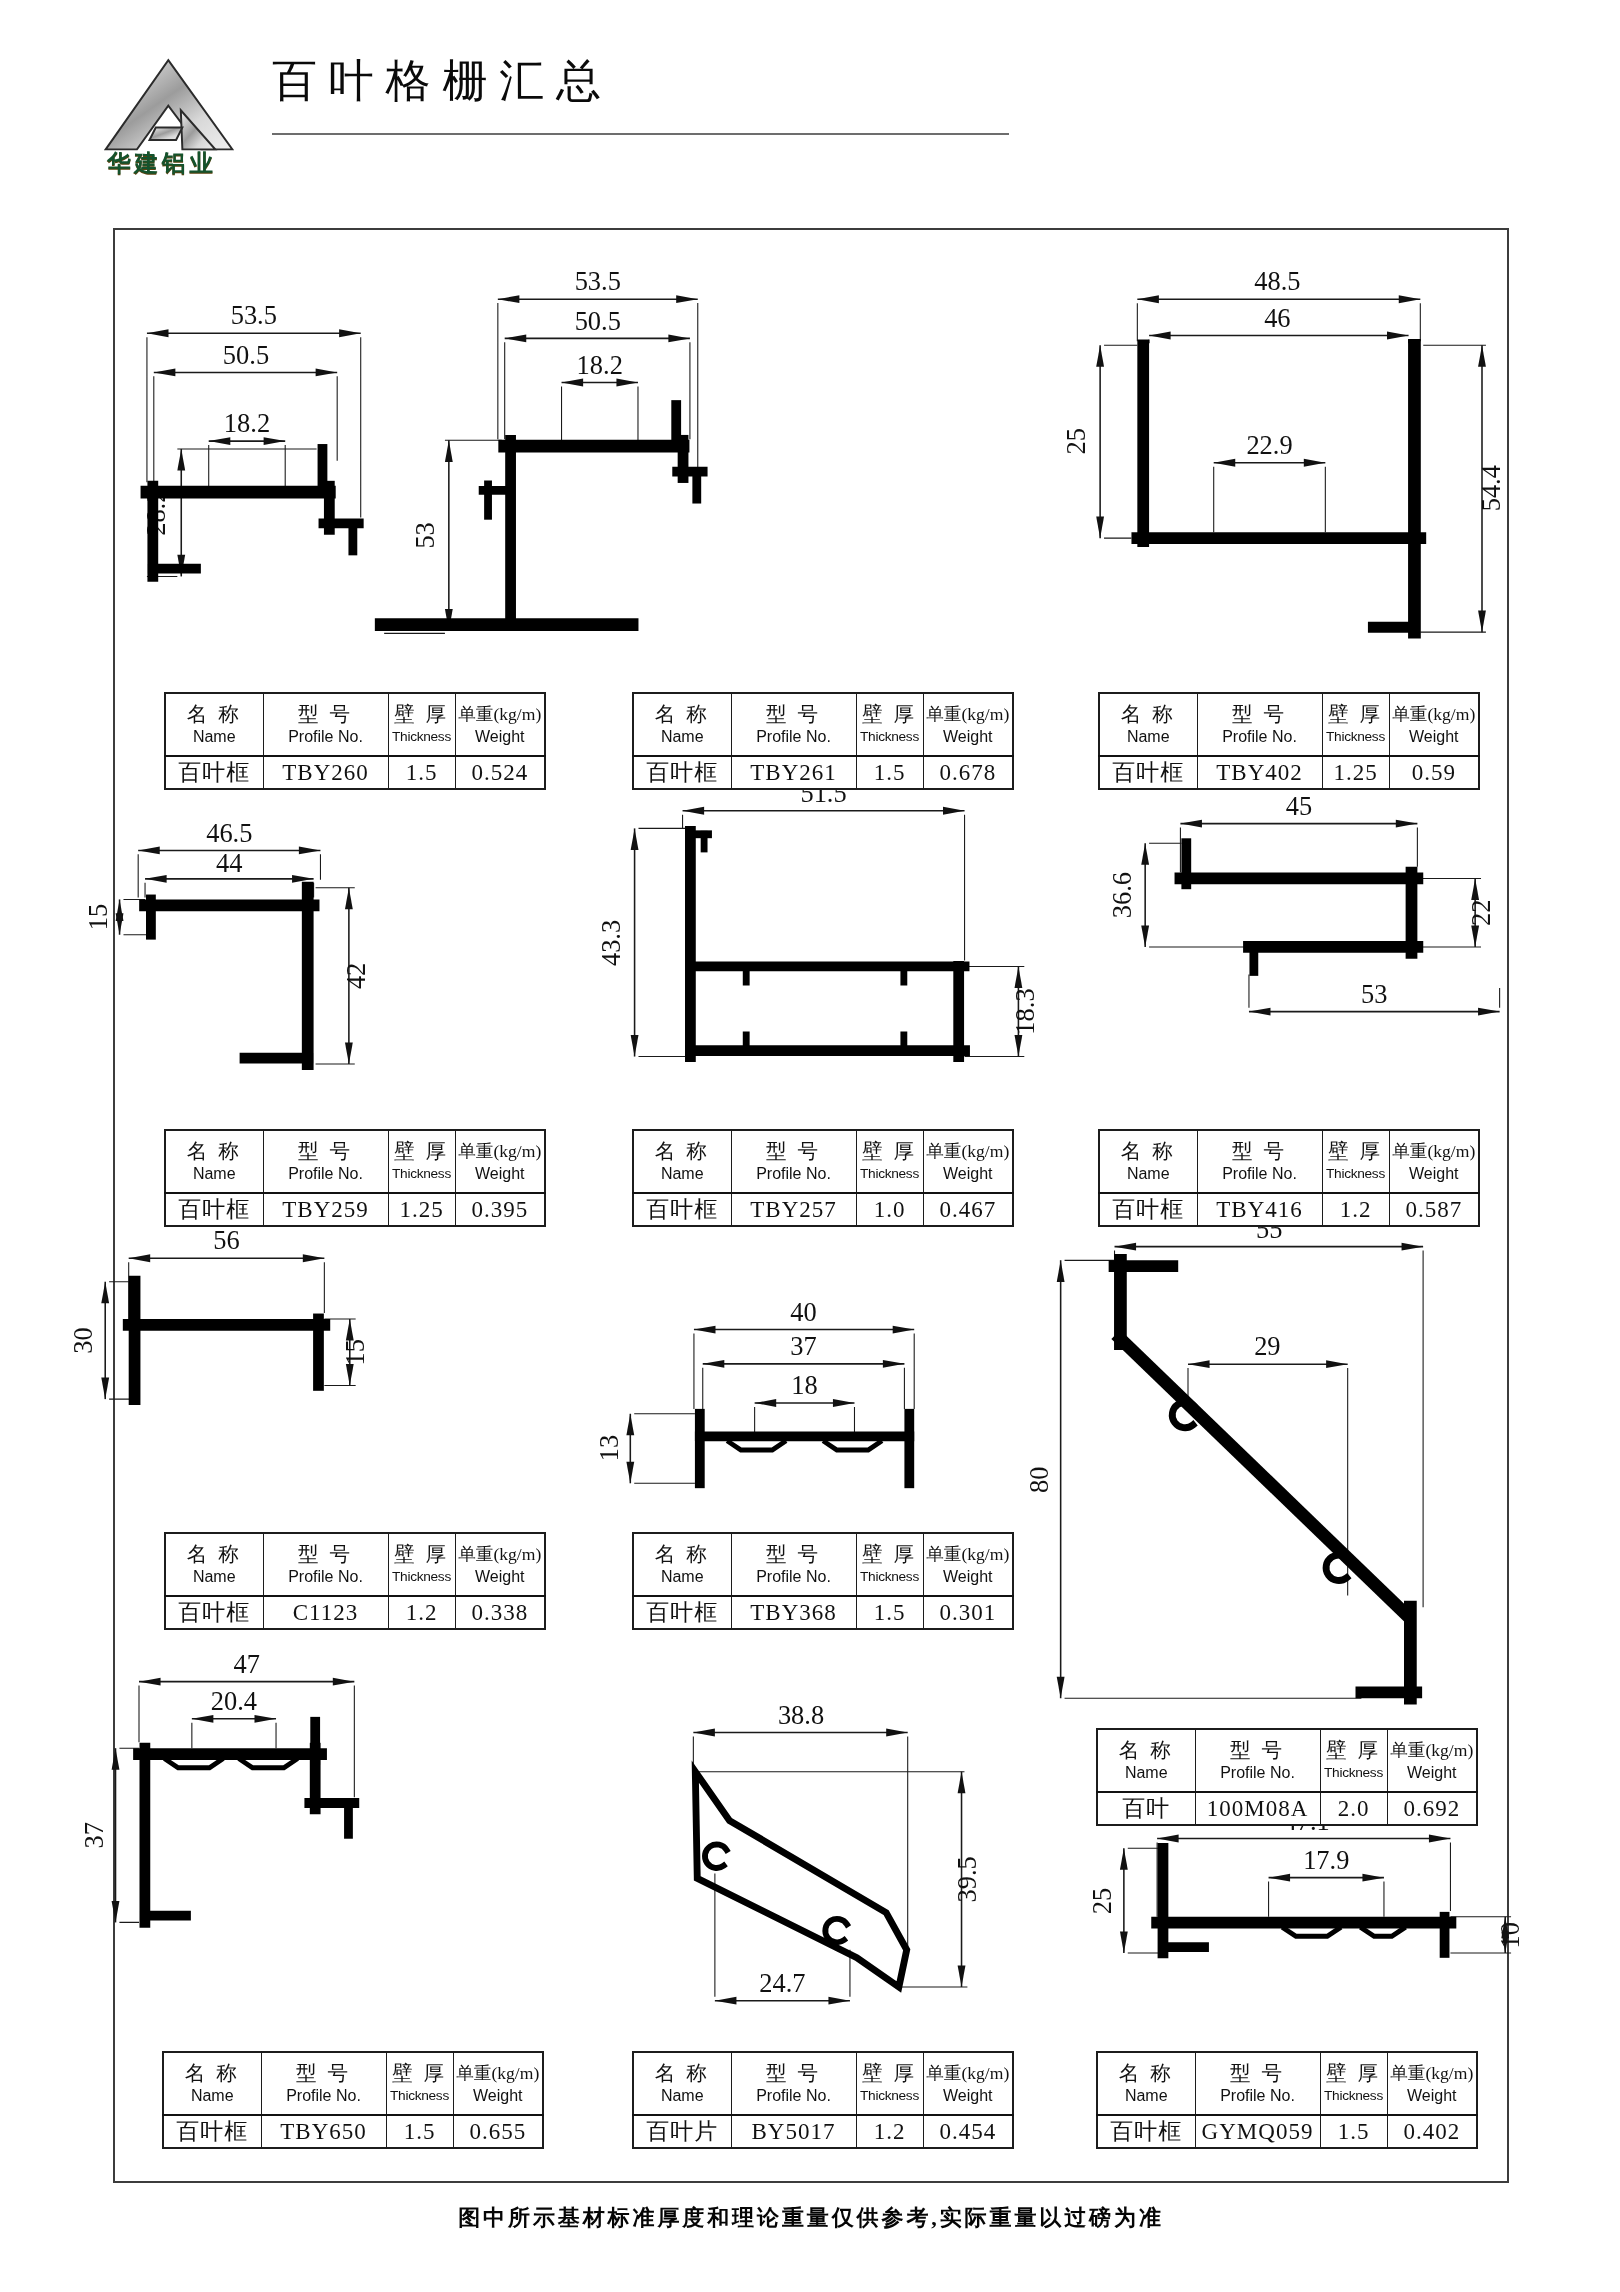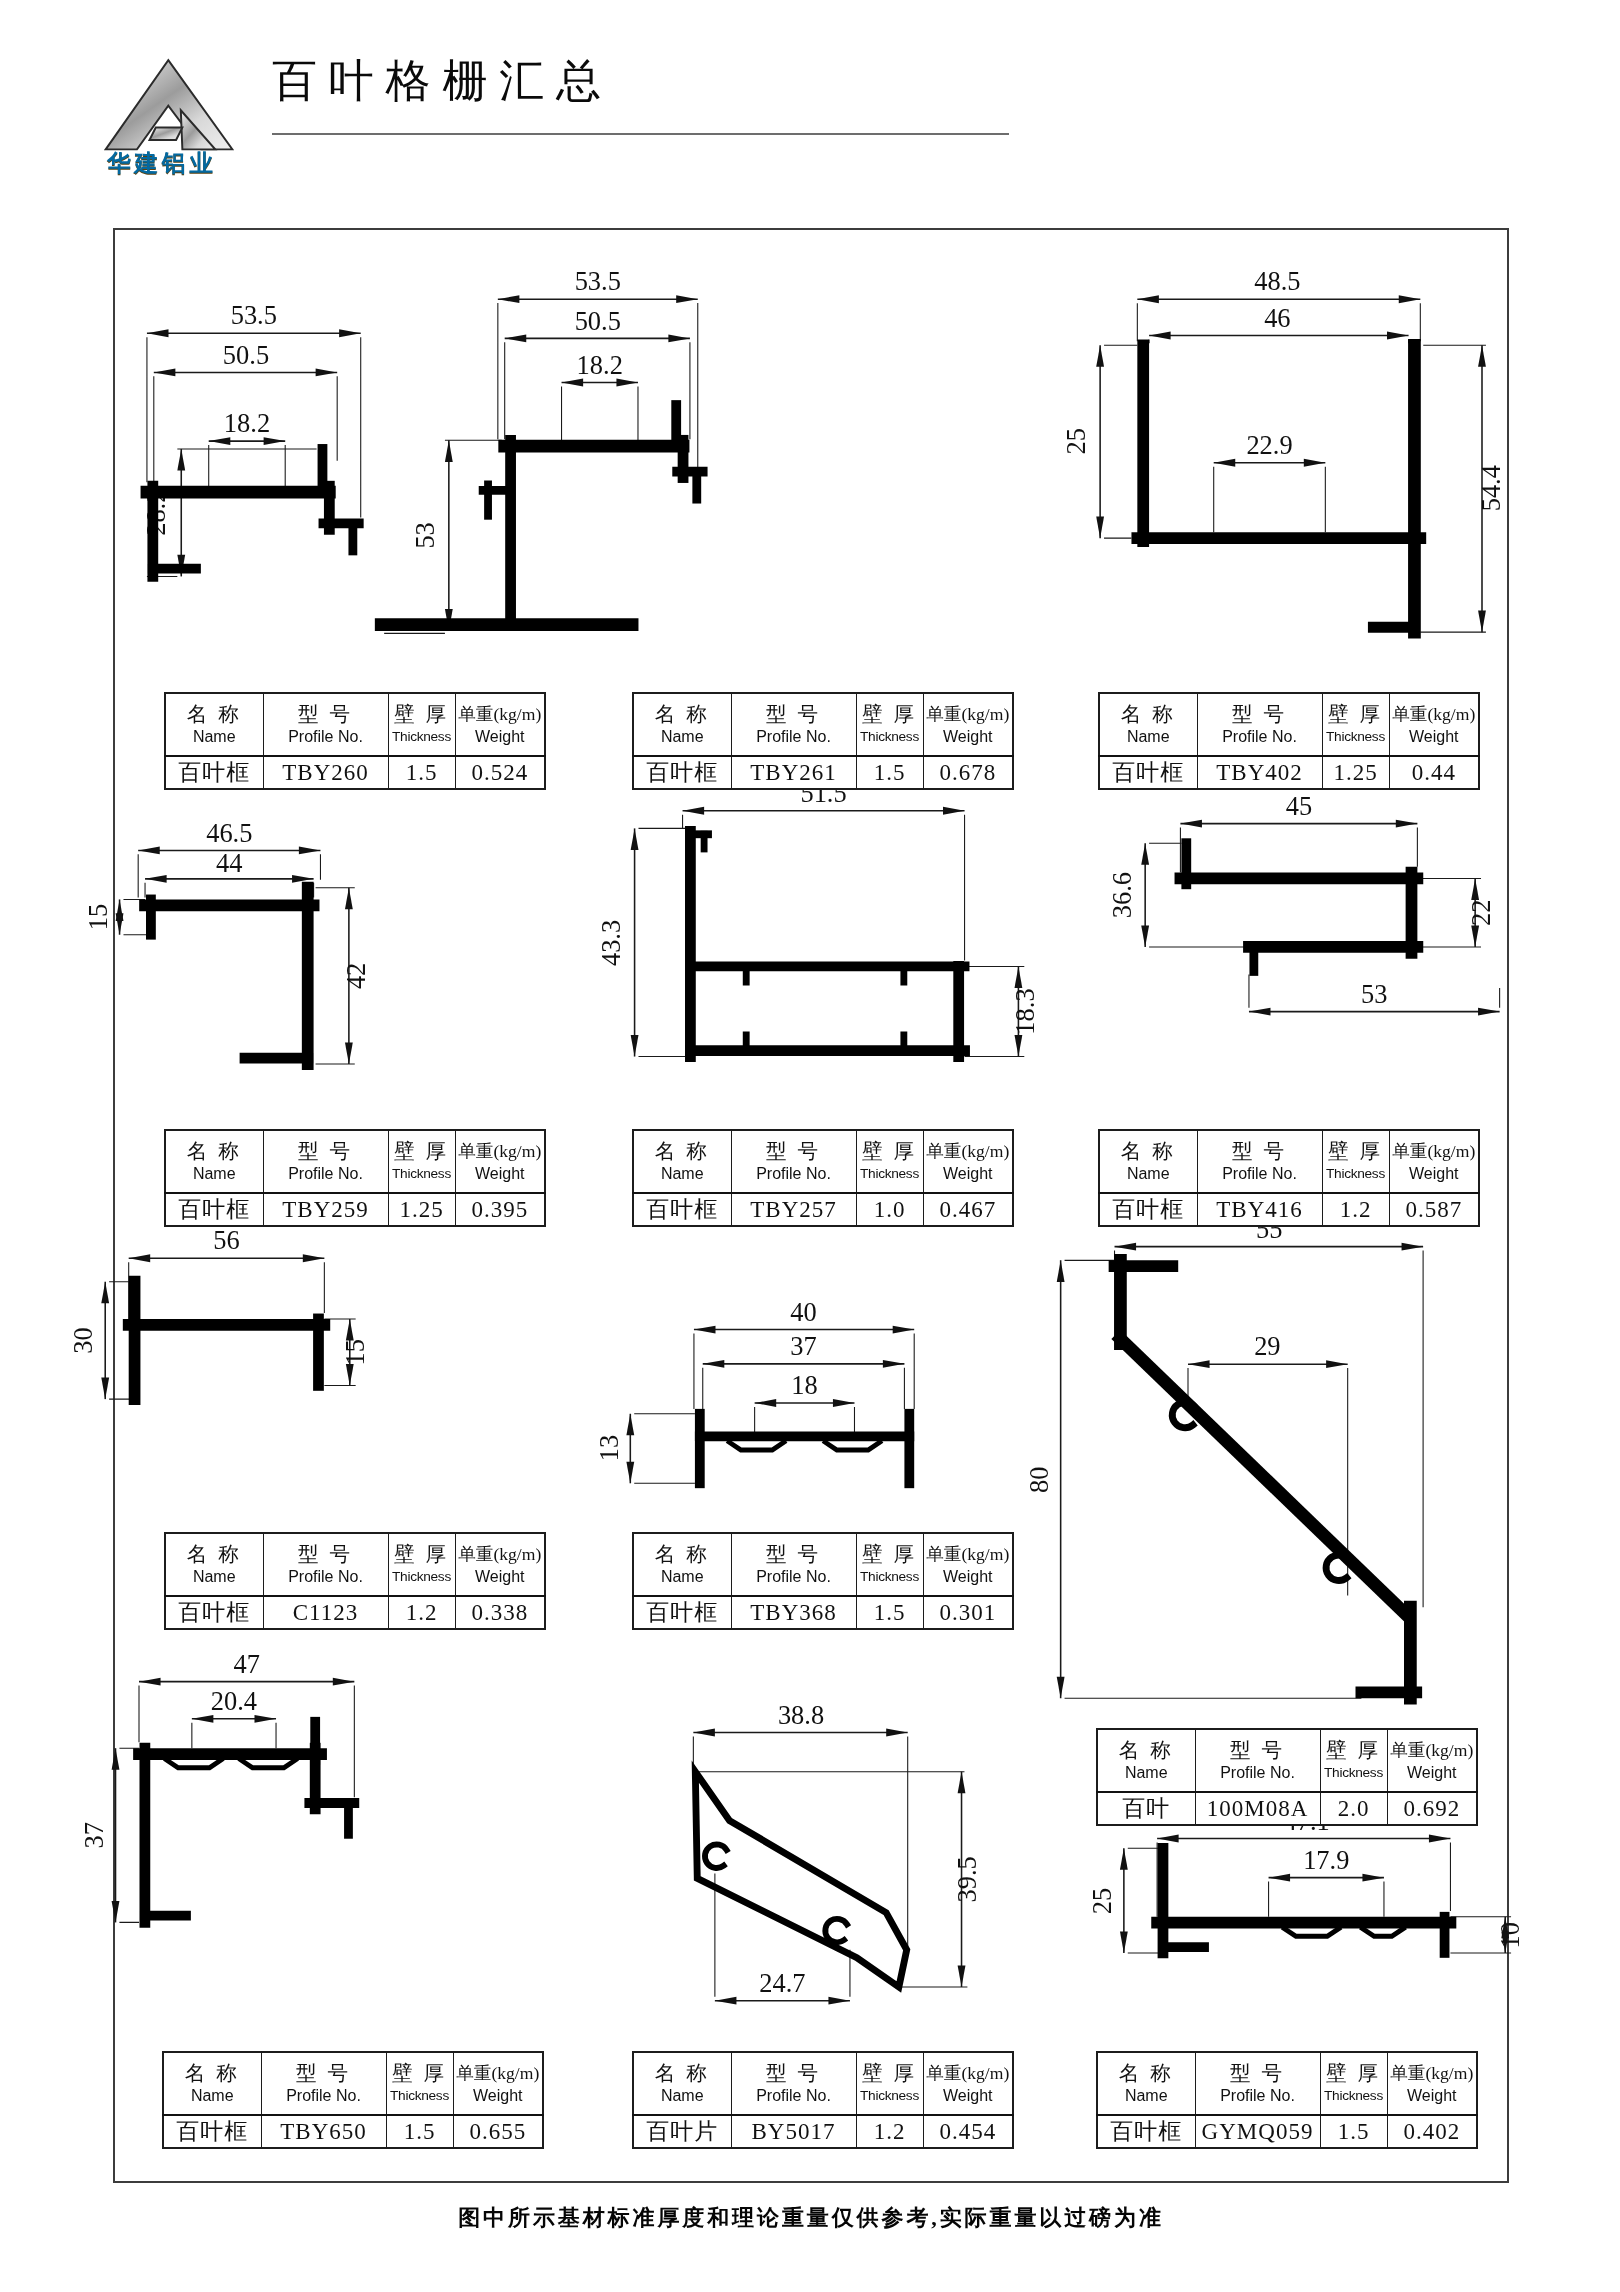--- a/index.html
+++ b/index.html
@@ -5,21 +5,21 @@
   *{margin:0;padding:0;box-sizing:border-box}
   html,body{background:#ffffff}
   body{width:1620px;height:2293px;position:relative;font-family:"Liberation Serif",serif;color:#111}
 
   
   .page-title{position:absolute;left:272px;top:51px;font-size:45px;font-weight:normal;
               letter-spacing:11.8px;color:#0a0a0a;font-family:"Liberation Serif",serif}
   .title-rule{position:absolute;left:272px;top:133px;width:737px;height:2px;background:#6d6d6d}
   .logo-svg{position:absolute;left:101px;top:57px}
   .logo-text{position:absolute;left:74px;top:147px;width:176px;text-align:center;
-             font-size:23.5px;font-weight:bold;color:#0369a1;letter-spacing:3.9px;
+             font-size:23.5px;font-weight:bold;color:#14532d;letter-spacing:3.9px;
              text-shadow:0 1px 0 #5c420f}
 
   
   .content-border{position:absolute;left:113px;top:228px;width:1396px;height:1955px;
                   border:2px solid #3c3c3c;background:transparent}
 
   
   svg.draw{position:absolute;overflow:visible}
   .metal{stroke:#000;fill:none;stroke-linecap:square}
   .dim{stroke:#1a1a1a;stroke-width:1.6;fill:none;marker-start:url(#arr);marker-end:url(#arr)}
@@ -425,21 +425,21 @@
           </td>
 <td>
             <div class="cn sm">单重(kg/m)</div>
             <div class="en">Weight</div>
           </td>
 </tr>
 <tr class="dat">
 <td>百叶框</td>
 <td>TBY402</td>
 <td>1.25</td>
-<td>0.44</td>
+<td>0.59</td>
 </tr>
       </tbody>
     </table>
   </div>
 
 <div class="ptable" style="left:164px;top:1129px">
 <table>
       <colgroup>
         <col class="c1">
         <col class="c2">

